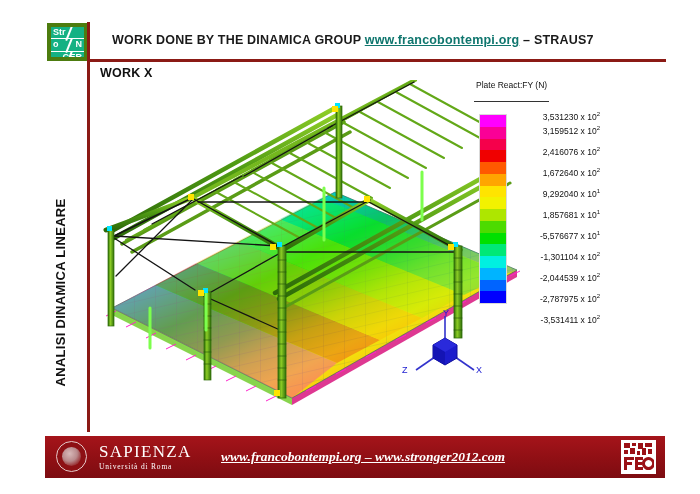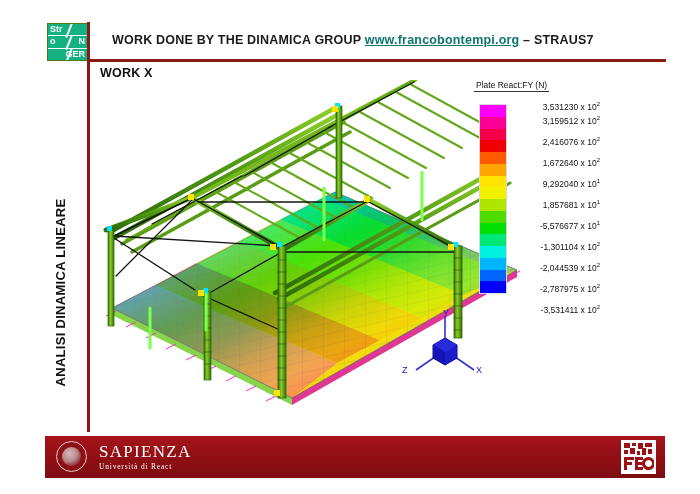--- a/index.html
+++ b/index.html
@@ -30,21 +30,21 @@
     position: absolute;
     left: 87px; top: 22px;
     width: 3px; height: 410px;
     background: #8b1a15;
   }
   .logo-stronger {
     position: absolute;
     left: 47px; top: 23px;
     width: 41px; height: 38px;
     background: #14b183;
-    border: 1px solid #4d7c0f;
+    border: 4px solid #4d7c0f;
     box-sizing: border-box;
     overflow: hidden;
   }
   .logo-stronger .lgrow {
     position: relative;
     height: 12.3px;
     border-bottom: 1px solid #ffffff;
     box-sizing: border-box;
     color: #ffffff;
     font-size: 9px;
@@ -117,21 +117,21 @@
     position: absolute;
     left: 470px; top: 74px;
     width: 130px;
   }
   .legend-title {
     font-size: 8.5px;
     color: #111111;
     font-family: "Liberation Sans", sans-serif;
     border-bottom: 1px solid #333333;
     display: inline-block;
-    padding: 0 2px 1px 2px;
+    padding: 0 2px 11px 2px;
     margin-left: 4px;
     white-space: nowrap;
   }
   .legend-body {
     position: relative;
     margin-top: 3px;
     height: 206px;
   }
   .legend-bar {
     position: absolute;
@@ -534,22 +534,23 @@
     <span class="ax-lbl" style="left:2px;  top:57px;">Z</span>
     <span class="ax-lbl" style="left:76px; top:57px;">X</span>
   </div>
 
   <div class="footer">
     <div class="seal">
       <div class="seal-in"></div>
     </div>
     <div class="sapienza">
       <span class="s1">SAPIENZA</span>
-      <span class="s2">Università di React</span>
-    </div>
+      <span class="s2">Università di Roma</span>
+    </div>
+    <div class="footer-link">www.francobontempi.org – www.stronger2012.com</div>
     <div class="fbo">
       <div class="fbo-inner">
         <svg width="31" height="30" viewBox="0 0 31 30">
           <g fill="#9b1116">
             <rect x="1" y="1" width="6" height="5"></rect>
             <rect x="9" y="1" width="4" height="3"></rect>
             <rect x="15" y="1" width="5" height="6"></rect>
             <rect x="22" y="1" width="7" height="4"></rect>
             <rect x="1" y="8" width="4" height="4"></rect>
             <rect x="7" y="6" width="5" height="6"></rect>

